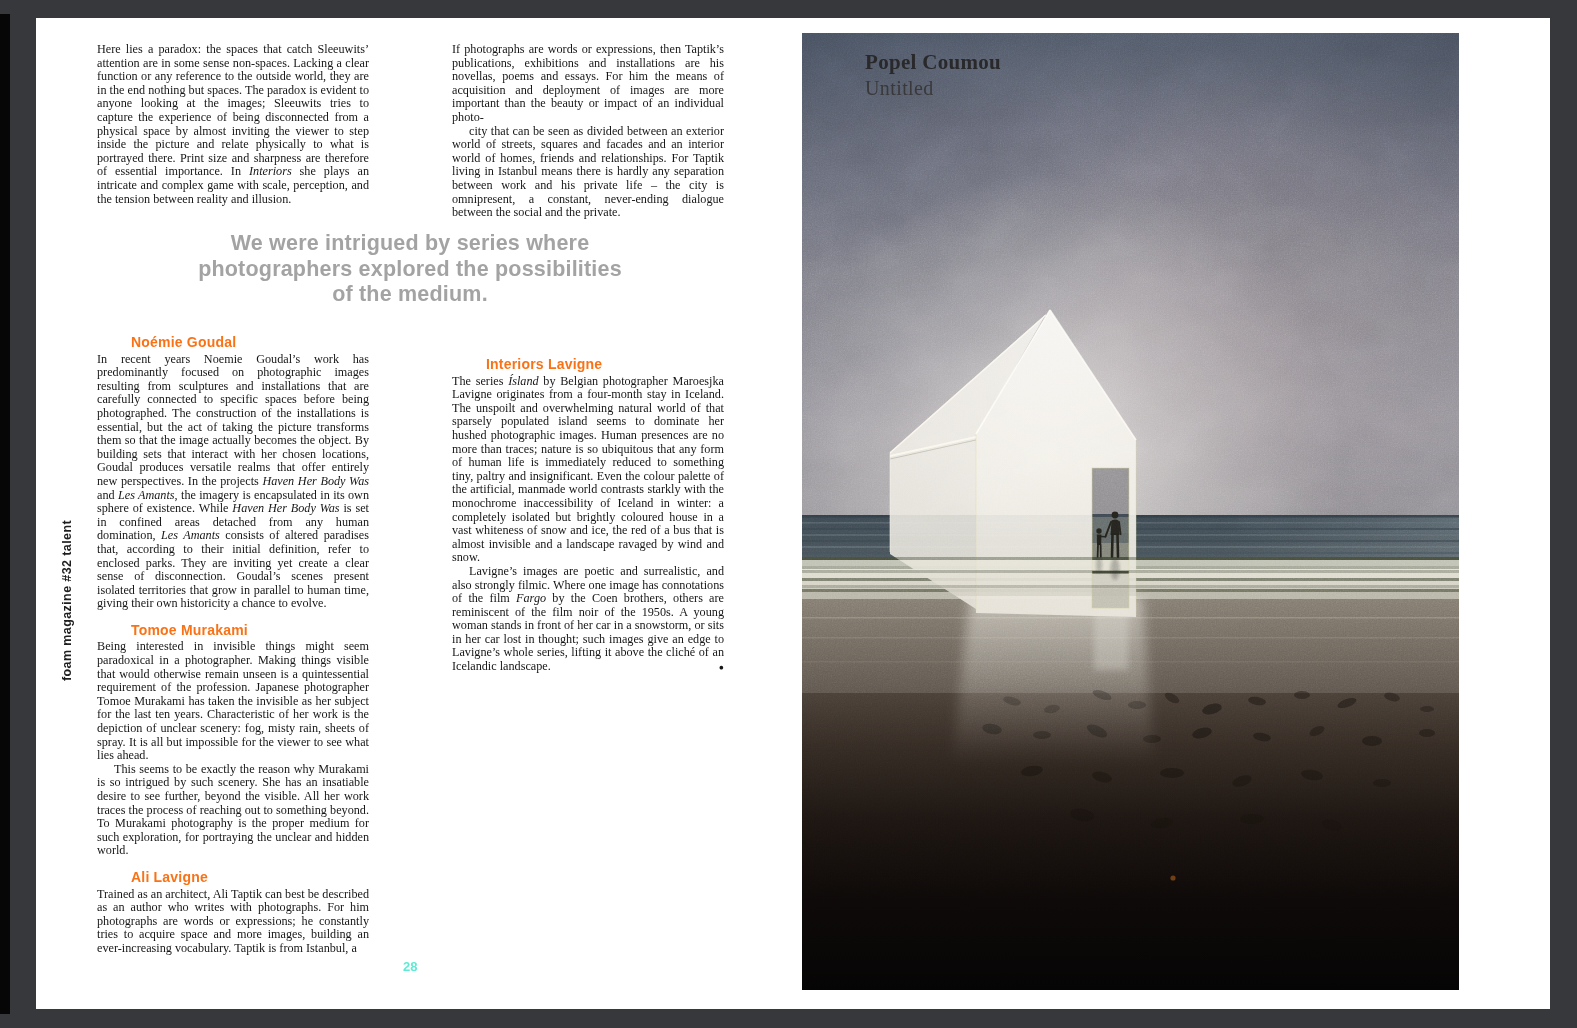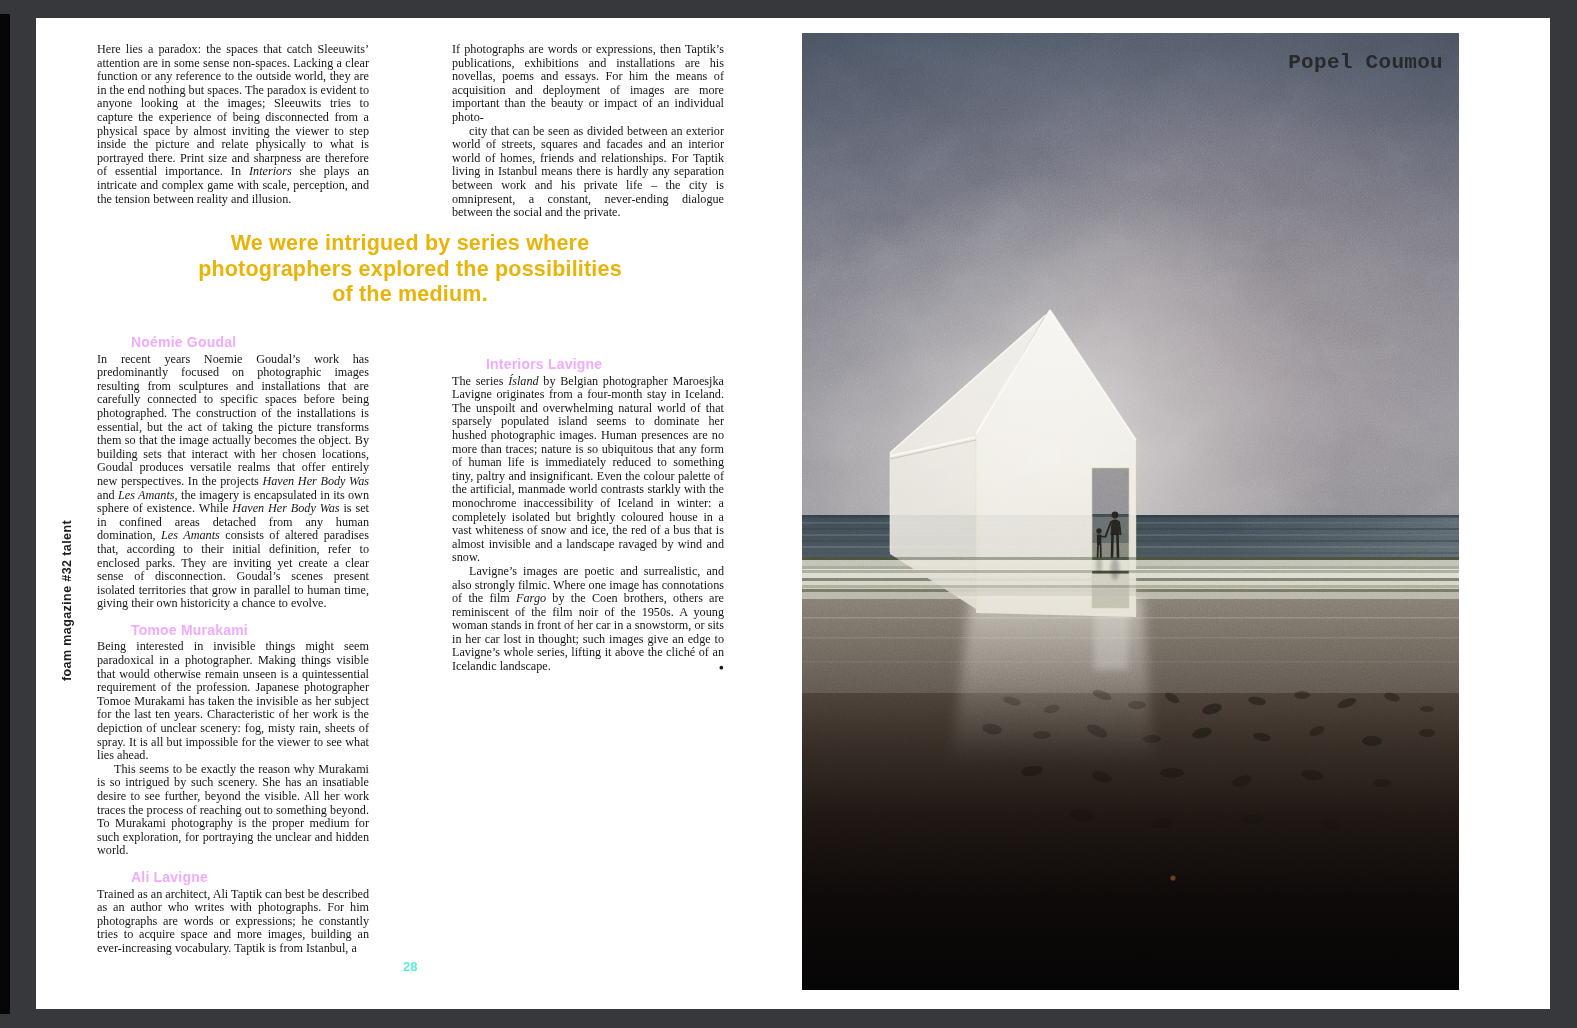--- a/index.html
+++ b/index.html
@@ -10,41 +10,41 @@
 
   
   .txtcol{position:absolute;width:272px;color:#161616;font-size:12.2px;line-height:13.6px;}
   .txtcol p{margin:0;text-align:justify;}
   .txtcol p + p{text-indent:17px;}
   .col1-top{left:97px;top:43px;}
   .col2-top{left:452px;top:43px;}
   .col1-sections{left:97px;top:336px;}
   .col2-sections{left:452px;top:345px;}
   .sec-h{font-family:"Liberation Sans",sans-serif;font-weight:700;font-size:14px;
-         letter-spacing:.2px;color:#f0abfc;margin:13px 0 3px 34px;}
+         letter-spacing:.2px;color:#f97316;margin:13px 0 3px 34px;}
   .sec-h.first{margin-top:0;}
   .i{font-style:italic;}
   .dot{float:right;font-size:8.5px;line-height:13px;margin-top:1px;}
 
   .pull-quote{position:absolute;left:90px;top:231px;width:640px;text-align:center;
       font-family:"Liberation Sans",sans-serif;font-weight:700;font-size:21.5px;
-      line-height:25.5px;color:#eab308;white-space:pre-line;letter-spacing:.2px;}
+      line-height:25.5px;color:#a3a3a3;white-space:pre-line;letter-spacing:.2px;}
 
   .spine{position:absolute;left:60px;top:681px;transform-origin:0 0;transform:rotate(-90deg);
       font-family:"Liberation Sans",sans-serif;font-weight:700;font-size:12.5px;
       letter-spacing:.4px;color:#1e1e1e;white-space:nowrap;}
 
   .page-num{position:absolute;left:403px;top:959px;font-family:"Liberation Sans",sans-serif;
       font-weight:700;font-size:13px;color:#5eead4;}
 
   
   .photo{position:absolute;left:802px;top:33px;width:657px;height:957px;overflow:hidden;}
   .photo svg{display:block;}
-  .credit{position:absolute;left:63px;right:16px;top:16px;text-align:right;
-      font-family:Liberation Mono, monospace;}
+  .credit{position:absolute;left:63px;right:0;top:16px;text-align:left;
+      font-family:Liberation Serif, serif;}
   .credit-name{font-weight:700;font-size:21px;line-height:27px;color:#29292b;letter-spacing:.3px;}
   .credit-title{font-weight:400;font-size:20px;line-height:25px;color:#39393b;letter-spacing:.4px;}
 </style>
 </head>
 <body>
 
 <div class="stage">
   <div class="book-edge"></div>
   <div class="page"></div>
 
@@ -295,15 +295,16 @@
       </g>
 
       <circle cx="371" cy="845" r="2.6" fill="#7a4418" opacity=".85"></circle>
 
       <rect x="0" y="0" width="657" height="500" filter="url(#mottleF)" style="mix-blend-mode:overlay" opacity=".9"></rect>
       <rect x="0" y="0" width="657" height="957" filter="url(#grainF)" style="mix-blend-mode:overlay" opacity=".85"></rect>
     </svg>
 
     <div class="credit">
       <div class="credit-name">Popel Coumou</div>
+      <div class="credit-title">Untitled</div>
     </div>
   </div>
 </div>
 
 </body></html>

